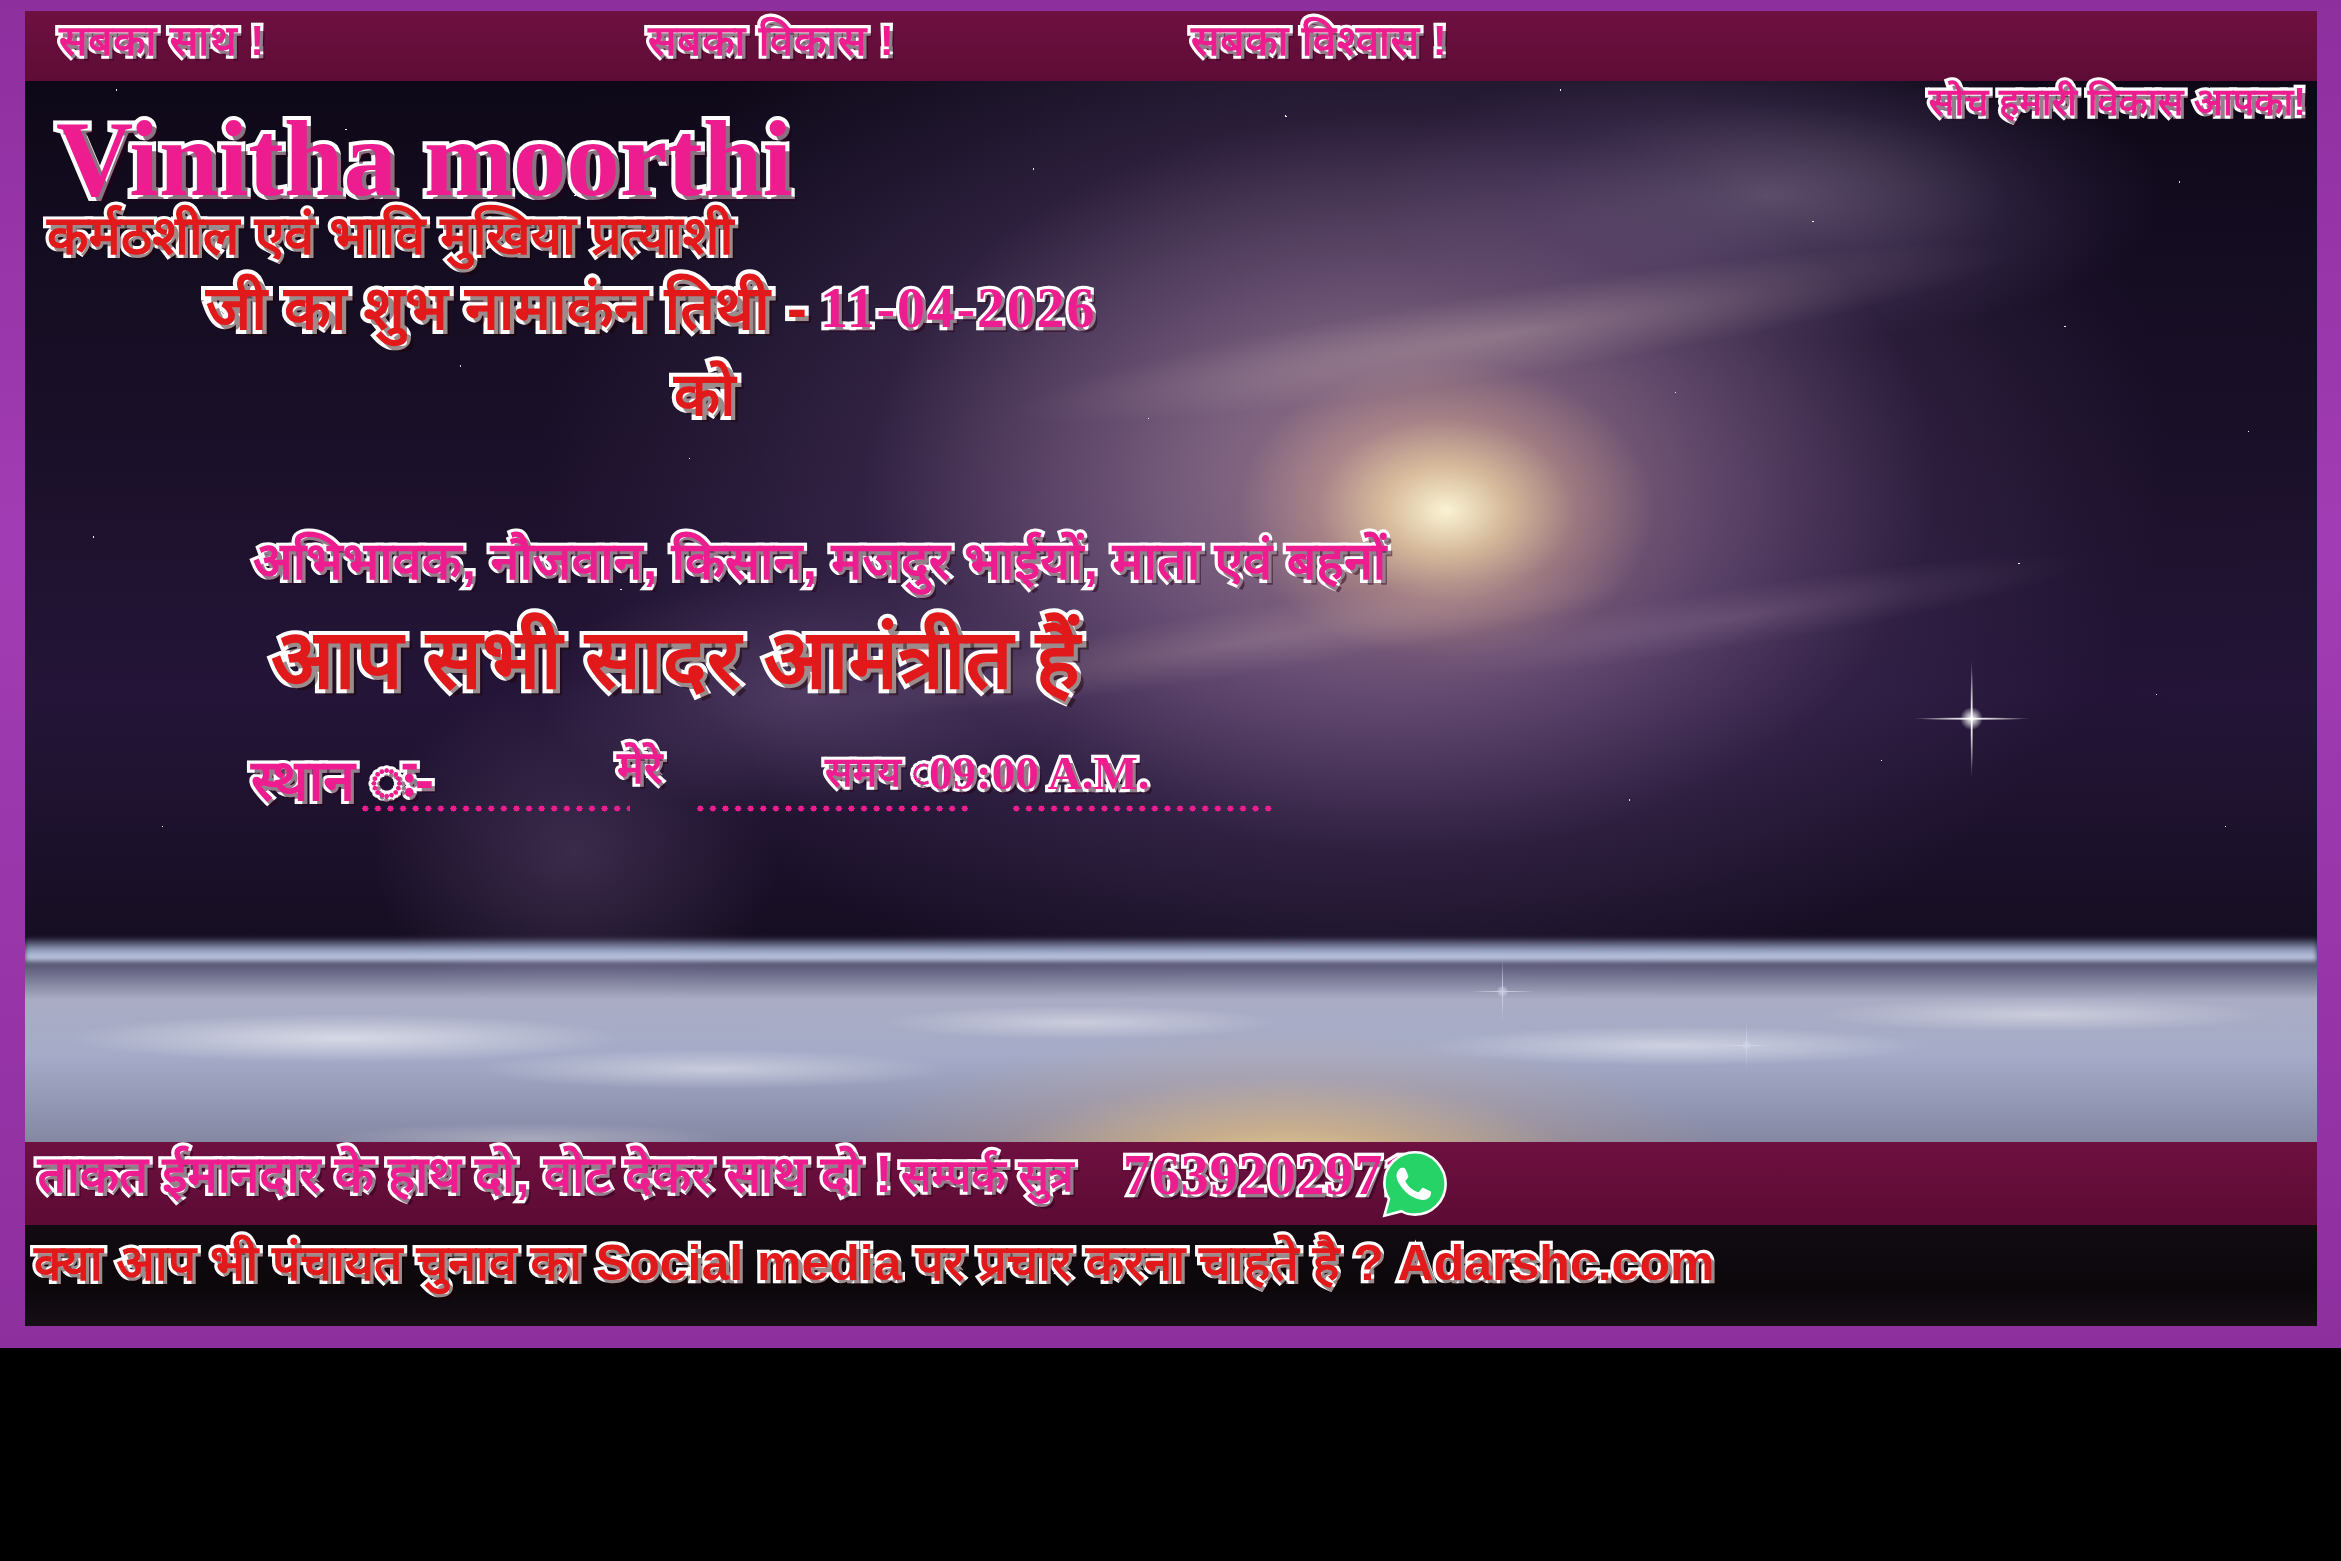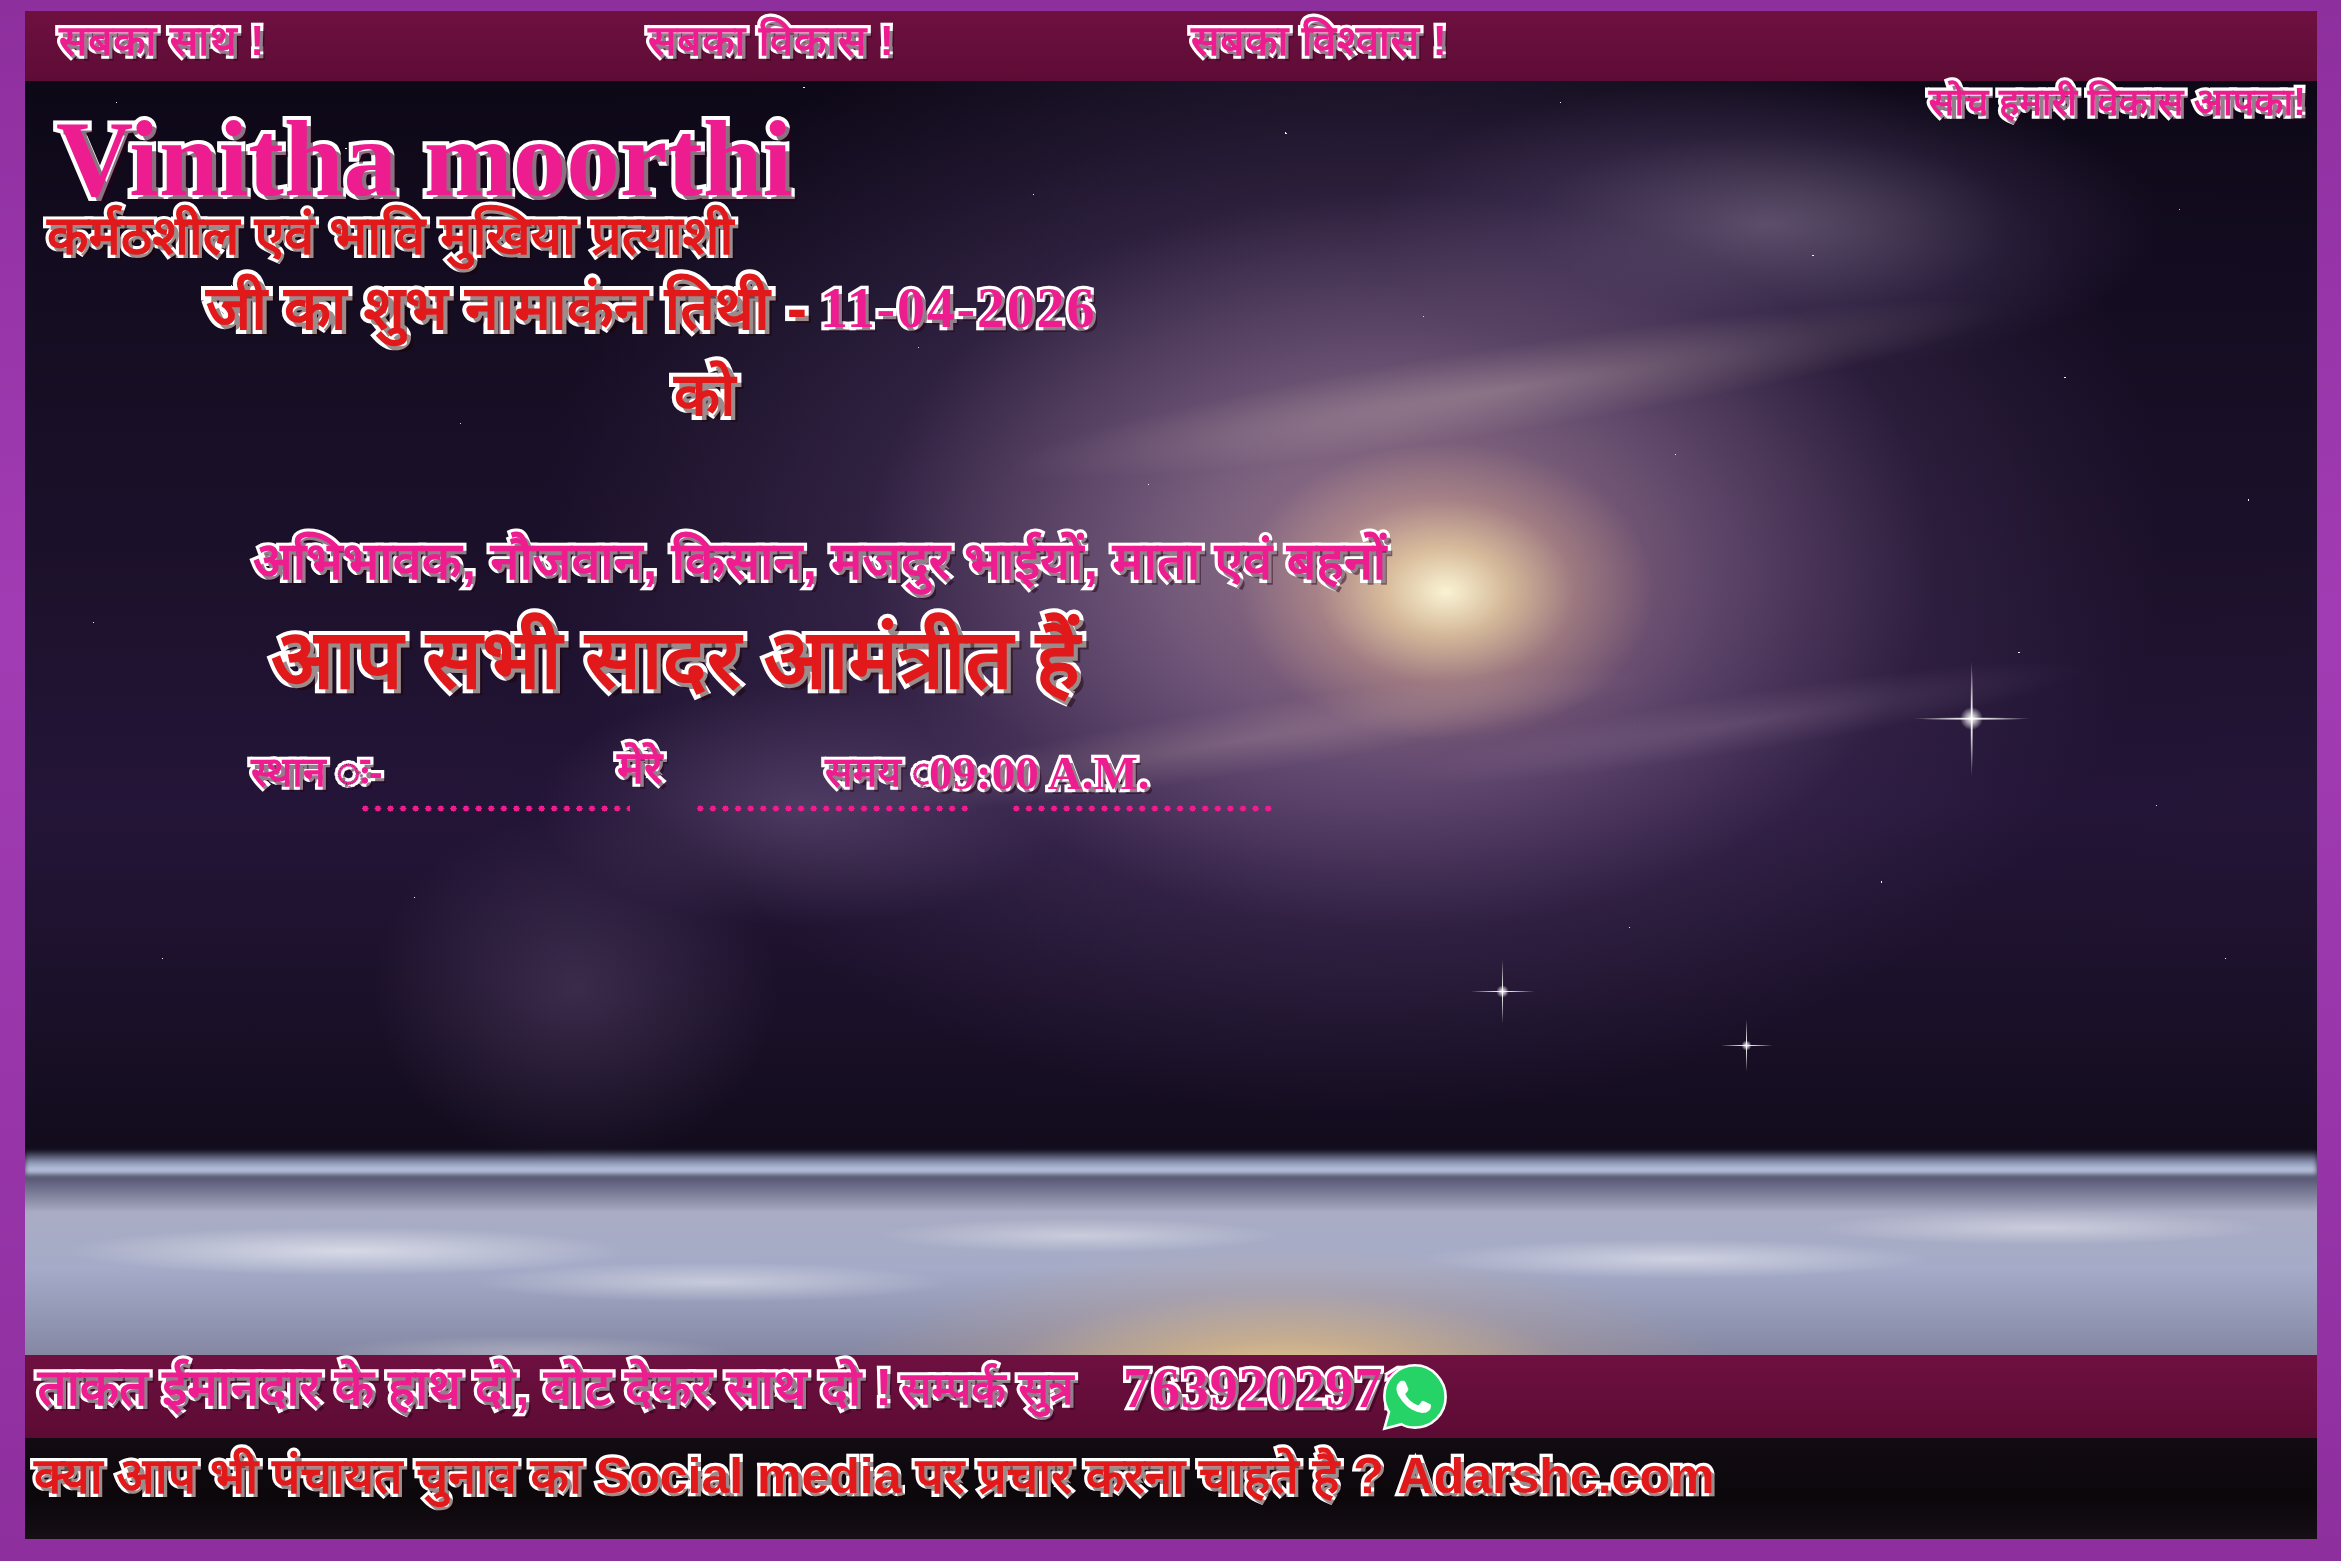--- a/index.html
+++ b/index.html
@@ -3,21 +3,21 @@
 <meta charset="utf-8">
 <style>
   html,body{margin:0;padding:0;background:#000;}
   *{box-sizing:border-box;}
   body{
     font-family:"Liberation Sans", sans-serif;
   }
   #poster{
     position:relative;
     width:2342px;
-    height:1561px;
+    height:1348px;
     overflow:hidden;
     background:#9a35ab;
   }
   
   .frame{
     position:absolute;
     left:0;top:0;right:0;bottom:0;
     background:linear-gradient(180deg,#8e2f9e 0%,#a23cb4 40%,#8e2f9e 100%);
   }
   
@@ -251,21 +251,21 @@
     <div class="txt dev red-out" style="left:181px; top:267px; font-size:61px;">जी का शुभ नामाकंन तिथी -</div>
     <div class="txt serif pink-out-sm" style="left:795px; top:269px; font-size:56px; letter-spacing:1.8px;">11-04-2026</div>
 
     <div class="txt dev red-out" style="left:649px; top:354px; font-size:60px;">को</div>
 
 
     <div class="txt dev pink-out-sm" style="left:228px; top:524px; font-size:52px;">अभिभावक, नौजवान, किसान, मजदुर भाईयों, माता एवं बहनों</div>
 
     <div class="txt dev red-out" style="left:246px; top:607px; font-size:83px;">आप सभी सादर आमंत्रीत हैं</div>
 
-    <div class="txt dev pink-out-sm" style="left:226px; top:741px; font-size:41px;">स्थान ः-</div>
+    <div class="txt dev pink-out-sm" style="left:226px; top:741px; font-size:57px;">स्थान ः-</div>
     <div class="dots" style="left:334px; top:793px; width:271px;"></div>
 
     <div class="txt dev pink-out-sm" style="left:592px; top:734px; font-size:45px;">मेरे</div>
     <div class="dots" style="left:669px; top:793px; width:280px;"></div>
 
     <div class="txt dev pink-out-sm" style="left:759px; top:741px; font-size:41px;margin-left:41px;">समय ः-</div>
     <div class="txt serif pink-out-sm" style="left:904px; top:739px; font-size:47px;">09:00 A.M.</div>
     <div class="dots" style="left:985px; top:793px; width:262px;"></div>
 
     <div class="band-slogan">

